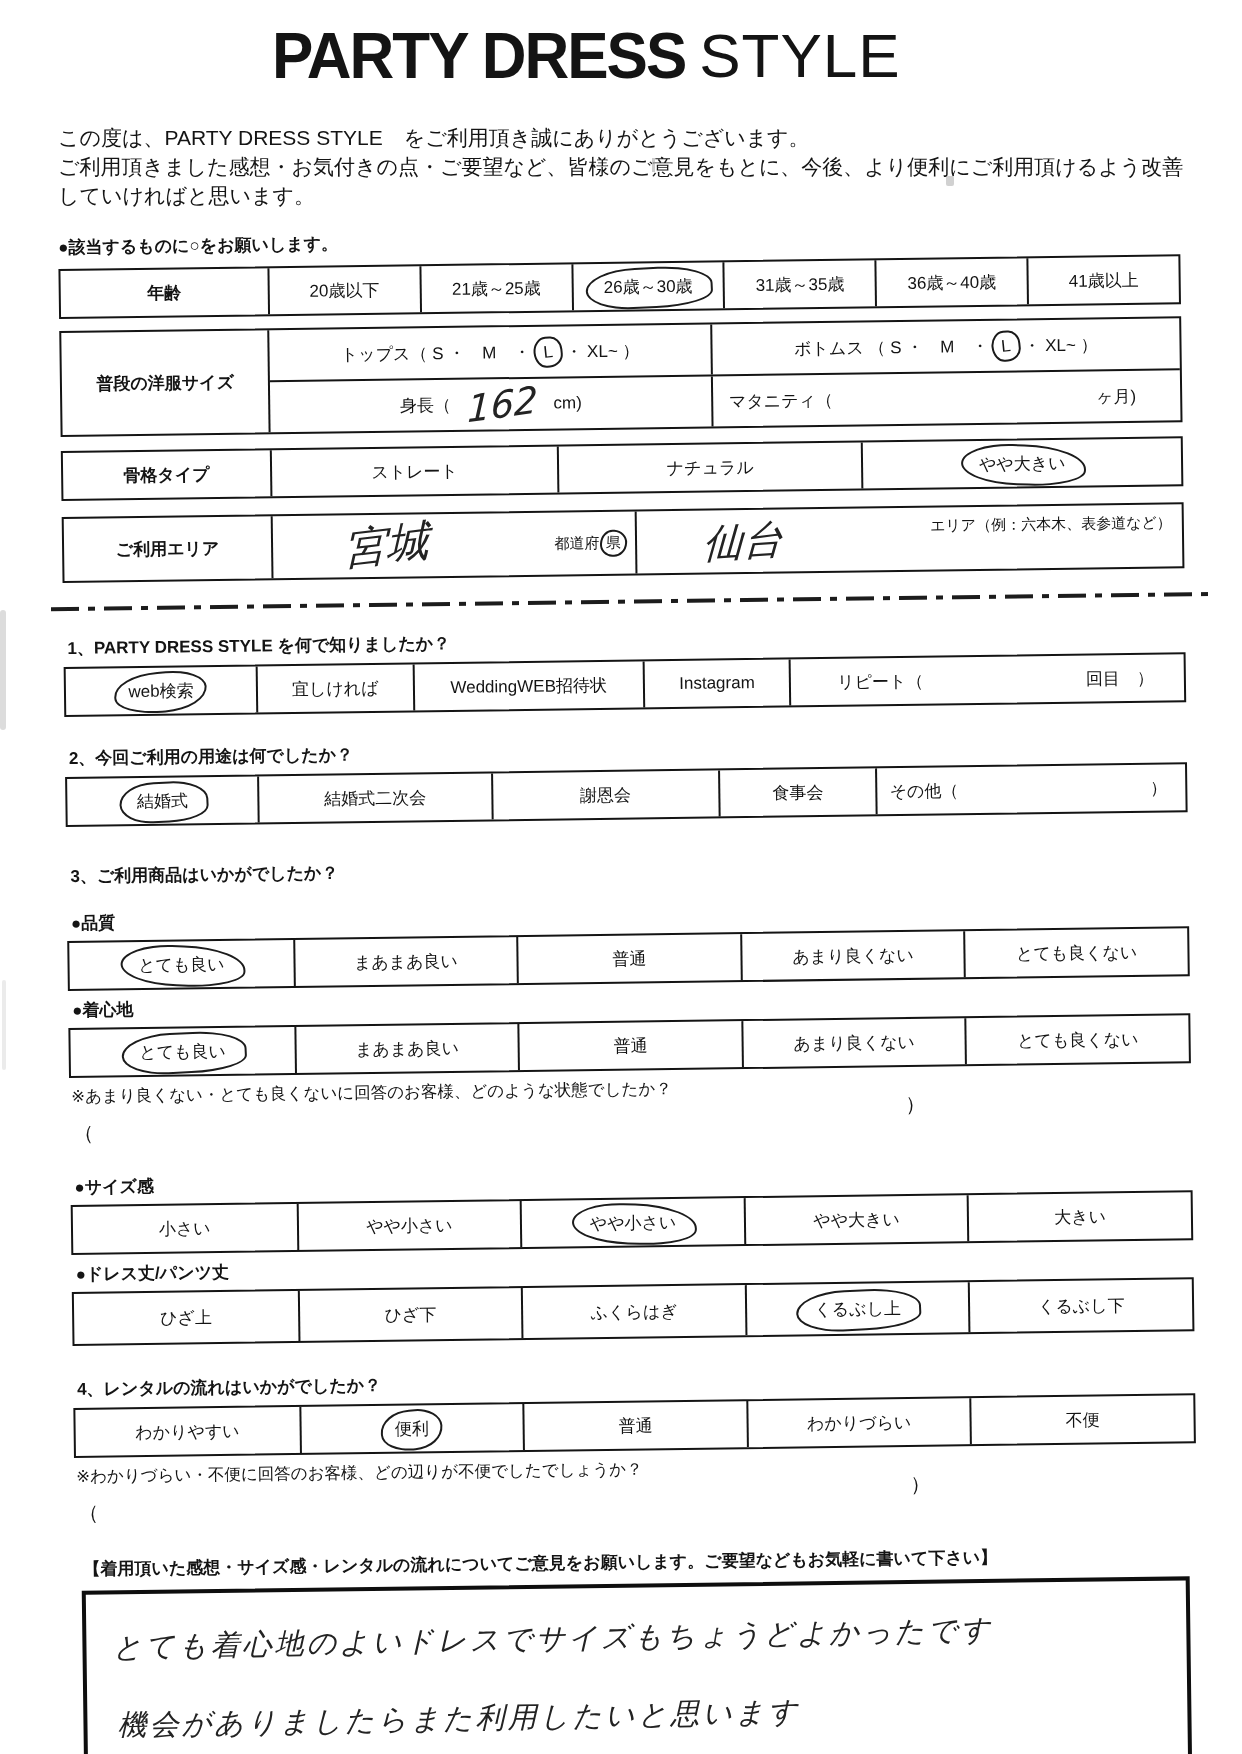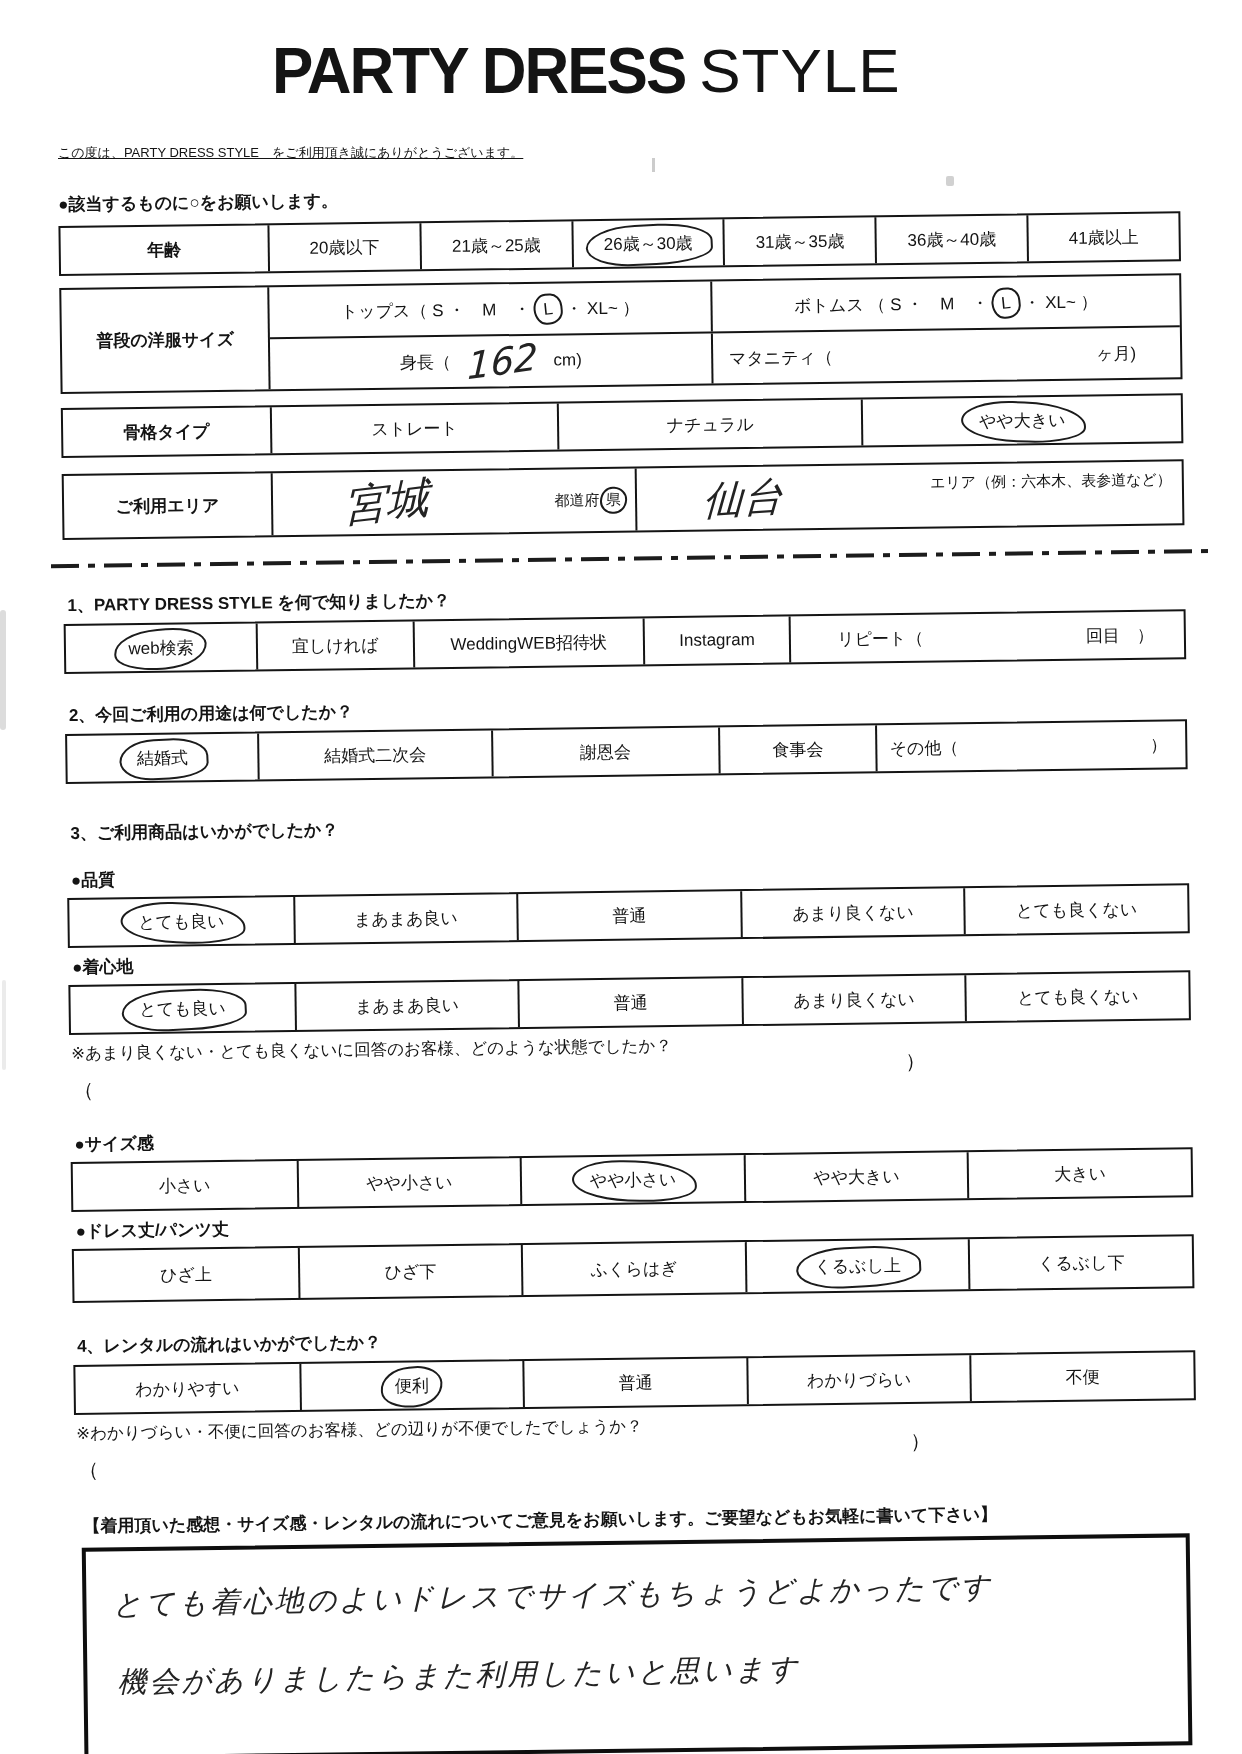--- a/index.html
+++ b/index.html
@@ -7,25 +7,25 @@
     position:relative;
     width:1242px;
     height:1754px;
     margin:0 auto;
     background:#ffffff;
     overflow:hidden;
     font-family:"Liberation Sans","DejaVu Sans",sans-serif;
     color:#141414;
   }
   
-  .title{margin:0;padding:40px 0 0 272px;font-size:62px;line-height:1;white-space:nowrap;}
+  .title{margin:0;padding:25px 0 0 272px;font-size:62px;line-height:1;white-space:nowrap;}
   .t-bold{font-weight:900;letter-spacing:-2px;transform:scaleY(1.05);display:inline-block;}
   .t-light{font-weight:400;letter-spacing:1px;margin-left:14px;display:inline-block;}
   
-  .intro{margin:36px 0 0 58px;width:1140px;font-size:13px;line-height:29px;text-decoration:underline;}
+  .intro{margin:36px 0 0 58px;width:1140px;font-size:21px;line-height:29px;}
   .intro p{margin:0;}
   
   .tilt{transform:rotate(-0.75deg);transform-origin:60px top;margin-top:26px;}
   .instruction{font-weight:bold;font-size:17px;margin:0 0 10px 58px;}
   
   .tbl{width:1122px;margin-left:58px;border:2.5px solid #141414;box-sizing:border-box;background:#fff;}
   .row{display:flex;}
   .row + .row{border-top:2px solid #141414;}
   .cell{
     display:flex;align-items:center;justify-content:center;
@@ -117,20 +117,21 @@
 
   <div class="artifact a1"></div>
   <div class="artifact a2"></div>
   <div class="artifact a3"></div>
   <div class="artifact a4"></div>
 
   <h1 class="title"><span class="t-bold">PARTY DRESS</span><span class="t-light">STYLE</span></h1>
 
   <div class="intro">
     <p>この度は、PARTY DRESS STYLE　をご利用頂き誠にありがとうございます。</p>
+    <p>ご利用頂きました感想・お気付きの点・ご要望など、皆様のご意見をもとに、今後、より便利にご利用頂けるよう改善していければと思います。</p>
   </div>
 
   <div class="tilt">
 
     <p class="instruction">●該当するものに○をお願いします。</p>
 
     <div class="tbl">
       <div class="row">
         <div class="cell head w-label">
             <span>年齢</span>

